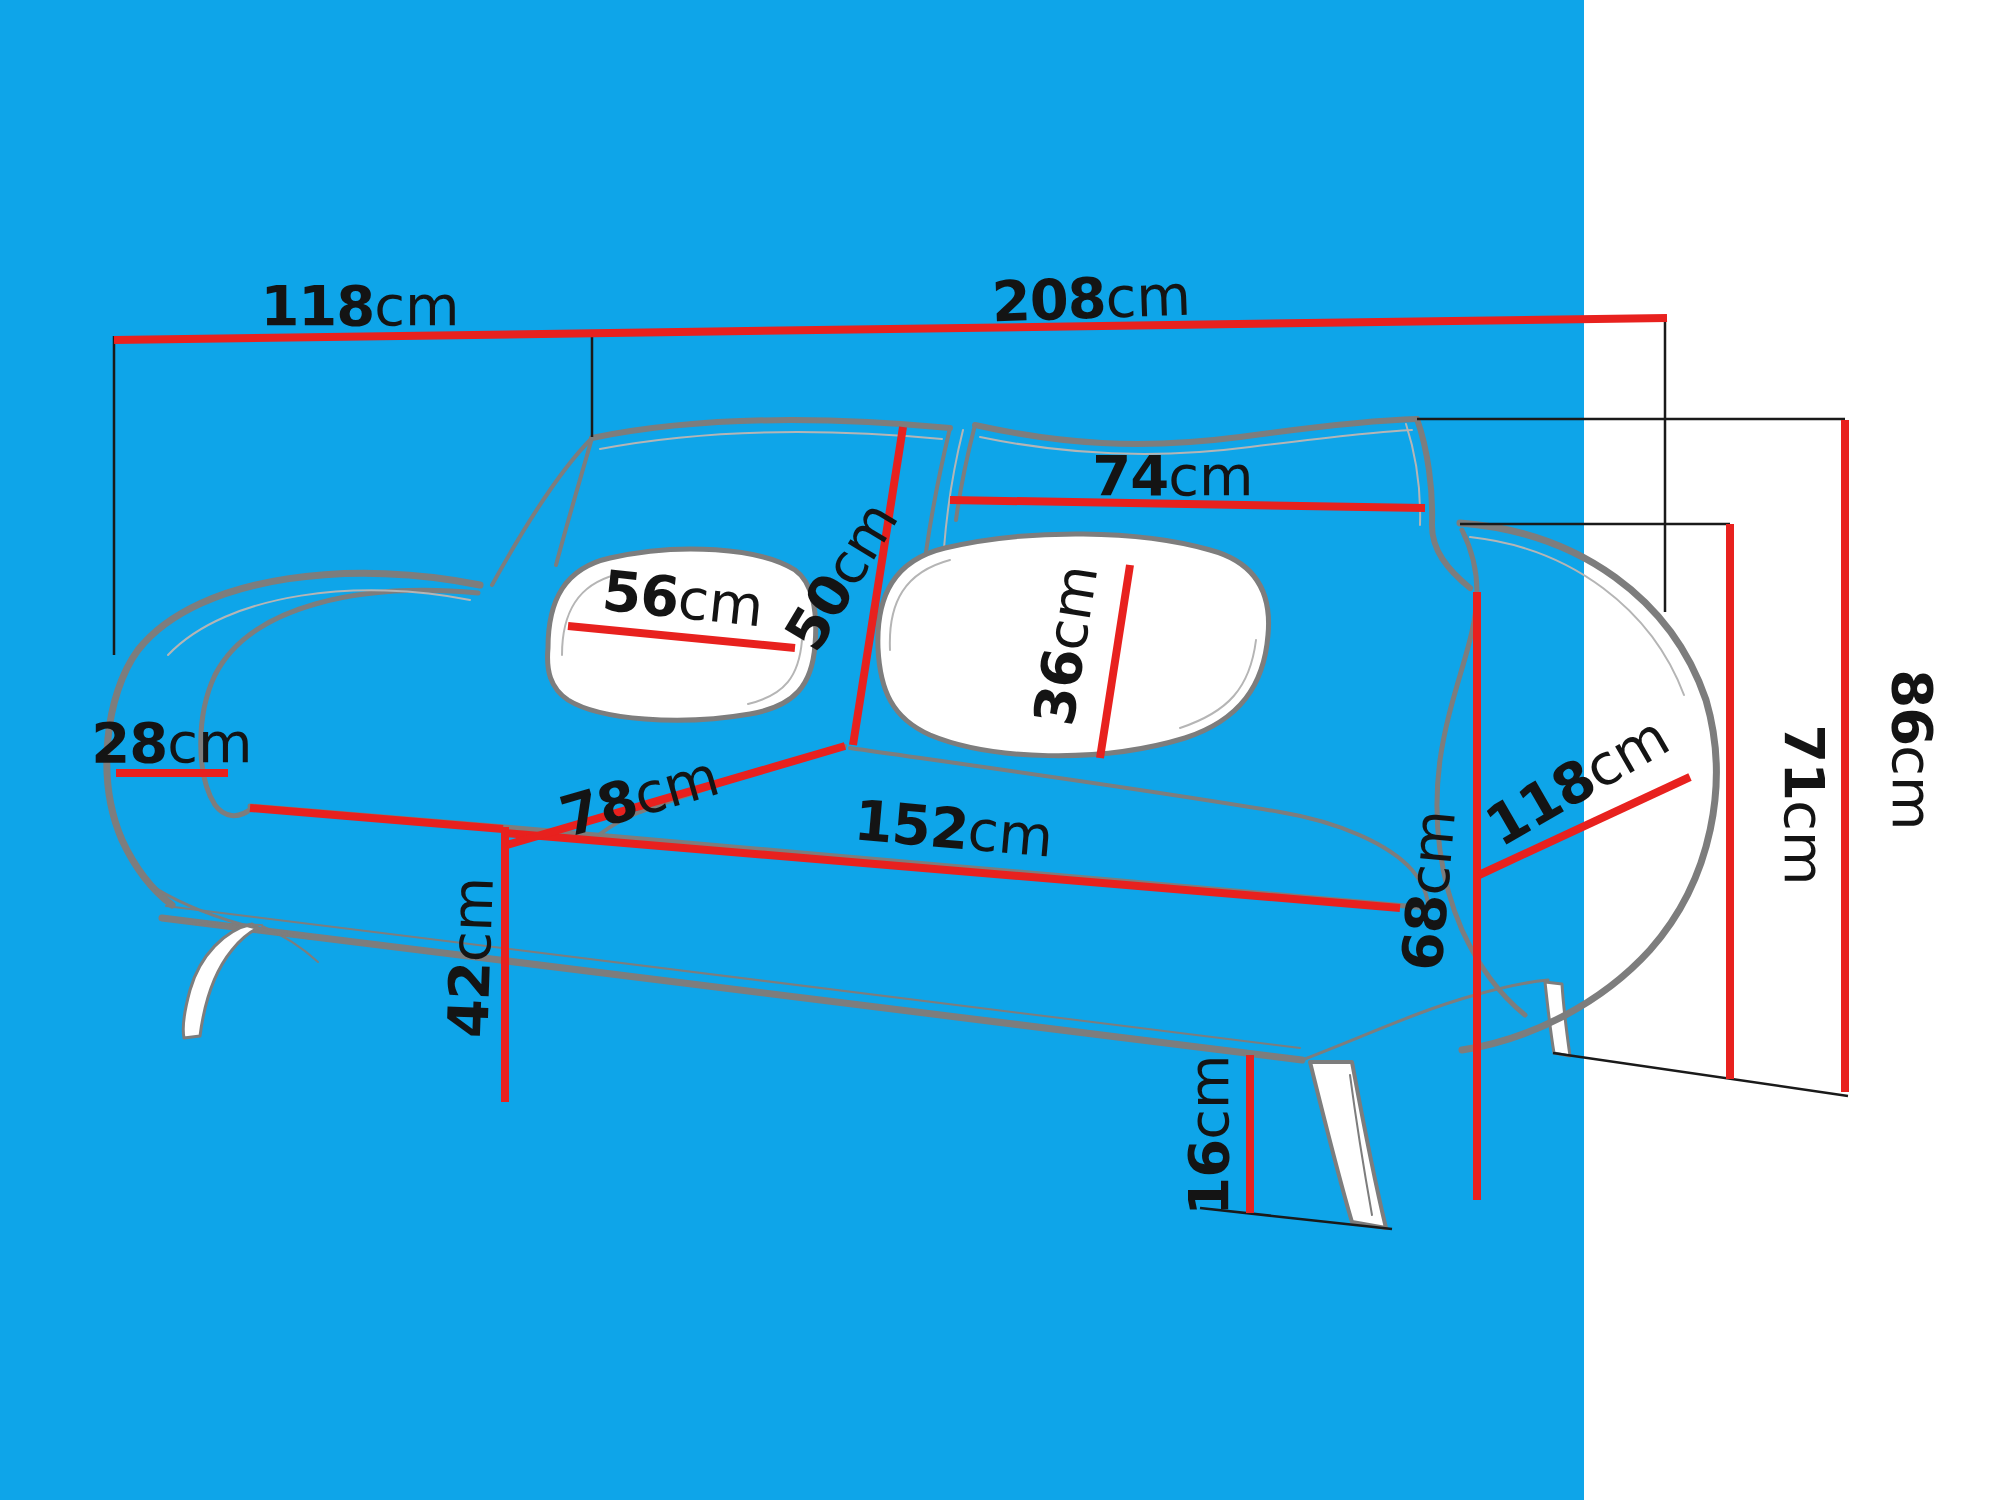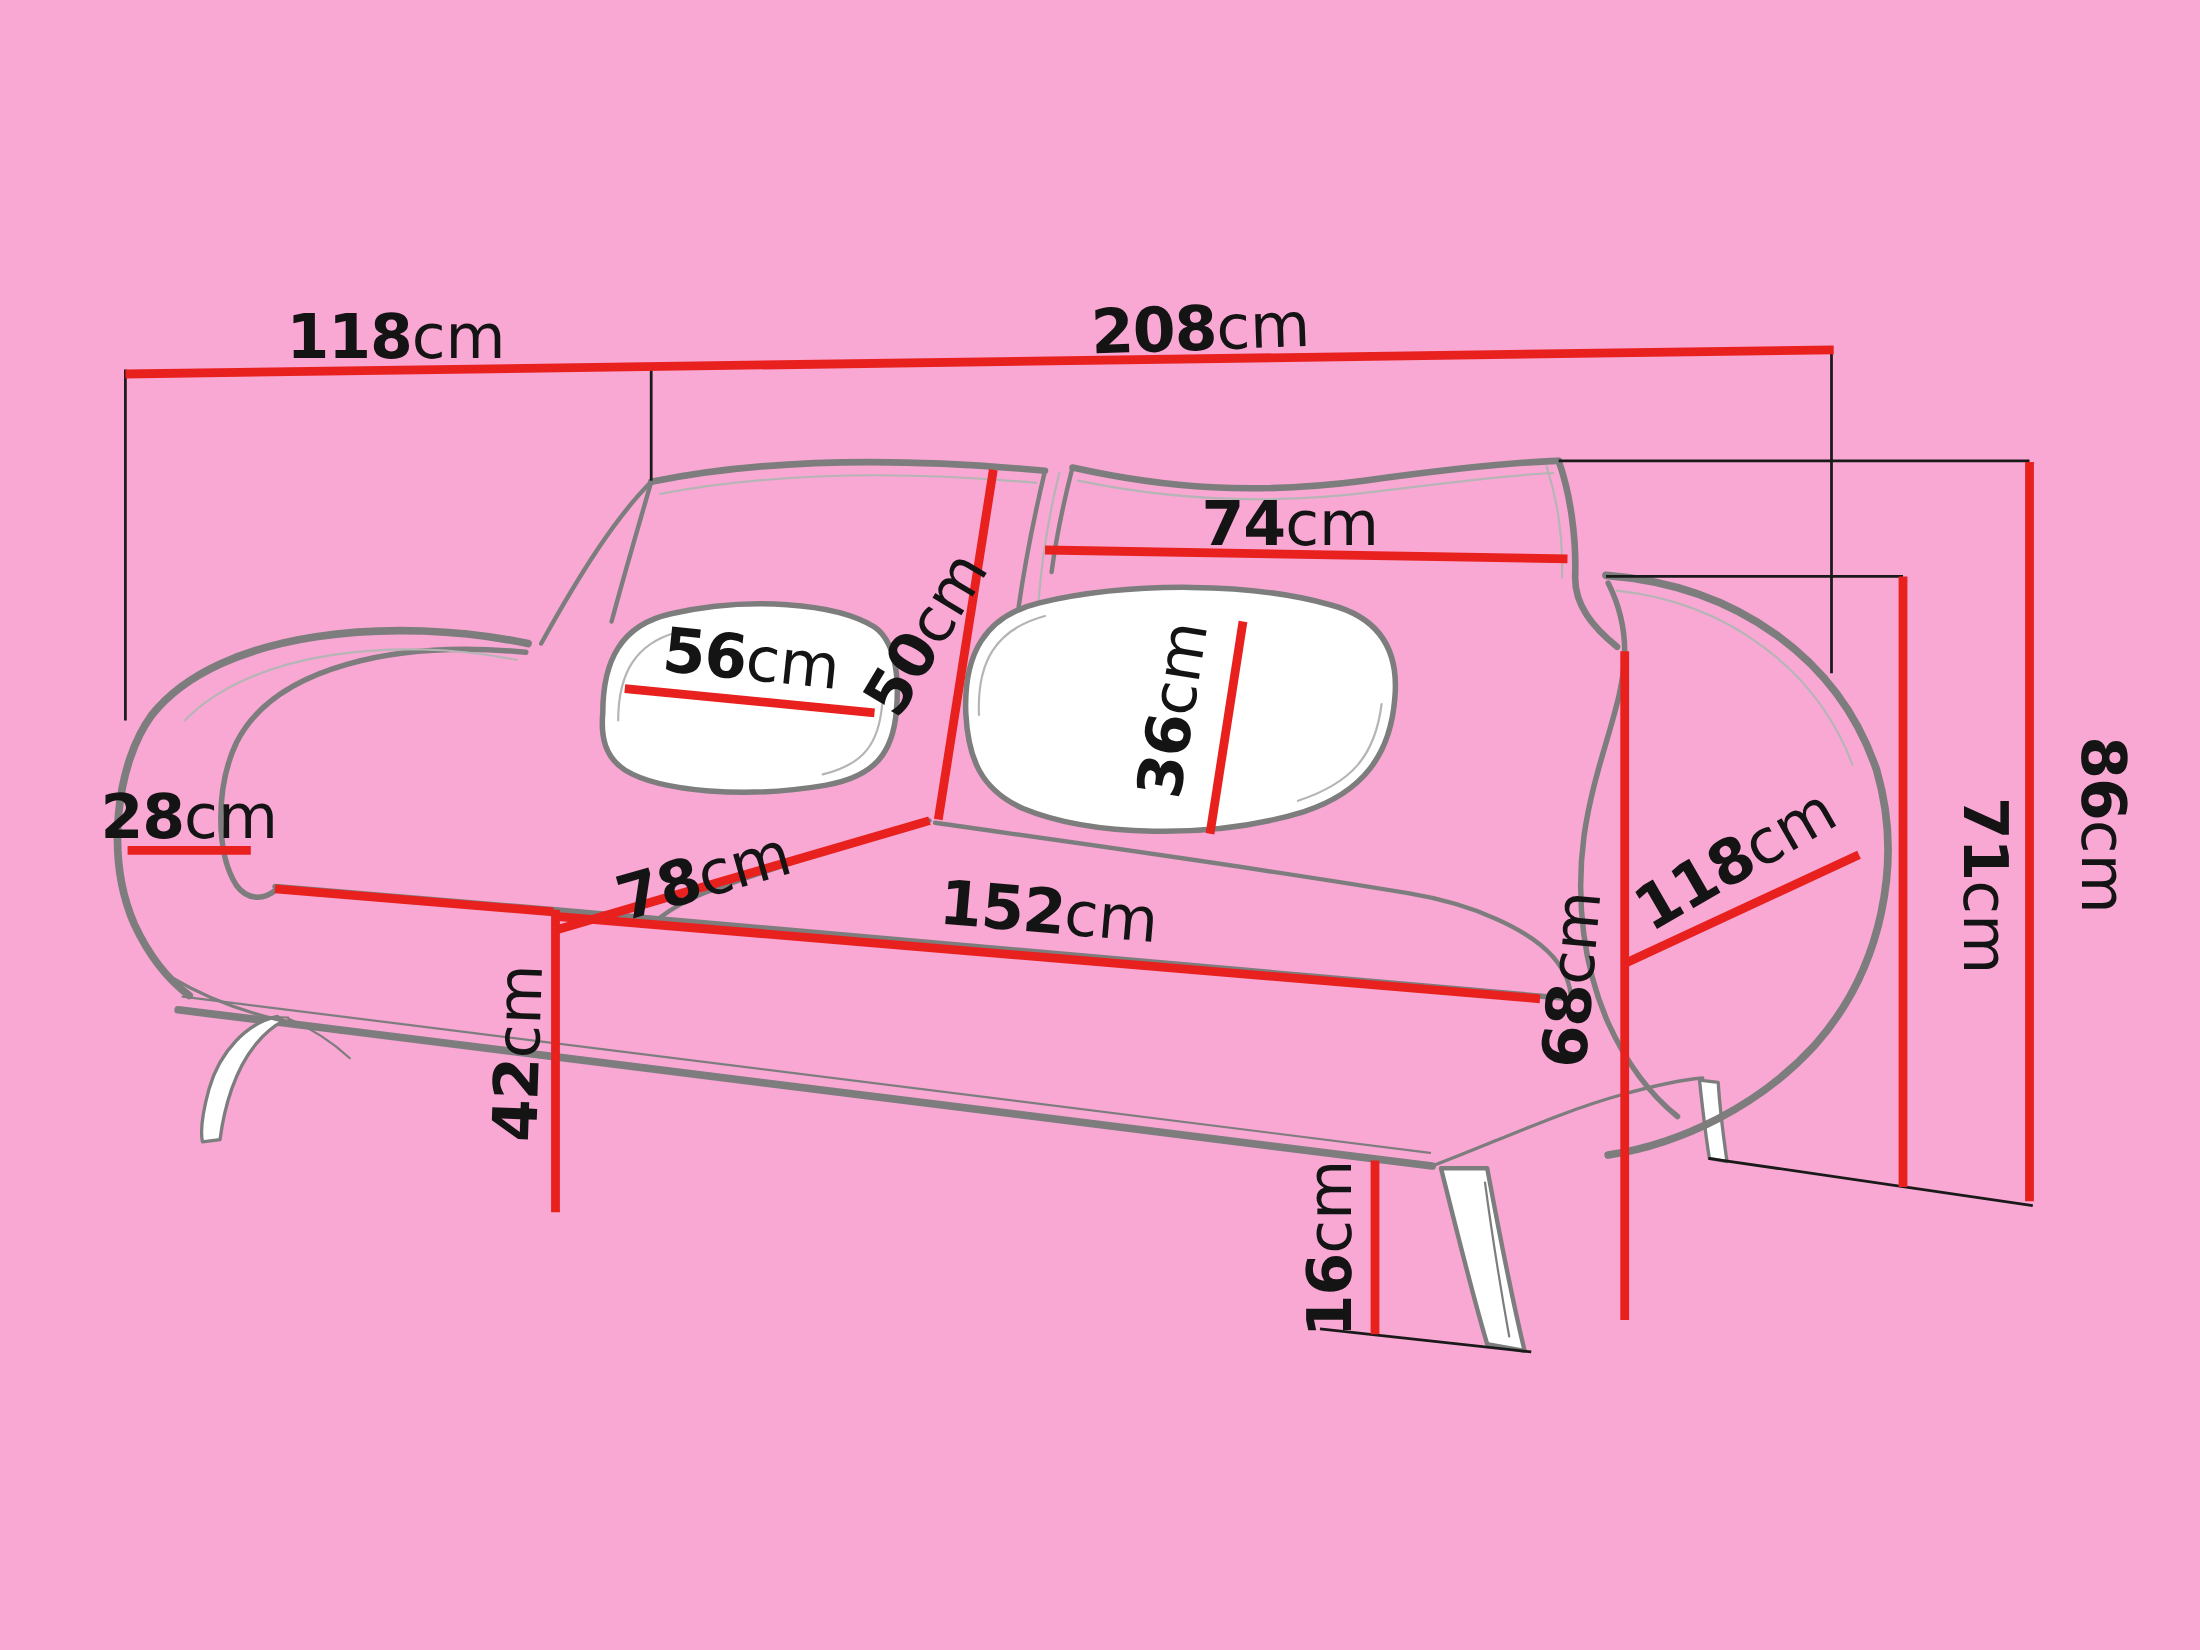--- a/index.html
+++ b/index.html
@@ -1,17 +1,17 @@
 <!DOCTYPE html>
 <html><head>
 <meta charset="utf-8">
 <style>
   html,body{margin:0;padding:0;background:#ffffff;}
   .stage{
-    width:2000px;height:1500px;position:relative;background:#f9a8d4;
+    width:1584px;height:1500px;position:relative;background:#0ea5e9;
     font-family:"DejaVu Sans","Liberation Sans",sans-serif;
   }
   svg{display:block;}
   text{font-family:"DejaVu Sans","Liberation Sans",sans-serif;}
   .dim-label{font-size:56px;letter-spacing:-1px;}
   .dim-label .num{font-weight:700;}
   .dim-label .unit{font-weight:400;letter-spacing:0;}
   .sketch{fill:none;stroke-linecap:round;stroke-linejoin:round;}
   .redline{fill:none;stroke-width:8;stroke-linecap:butt;}
   .extline{fill:none;stroke-width:2.5;stroke-linecap:butt;}

